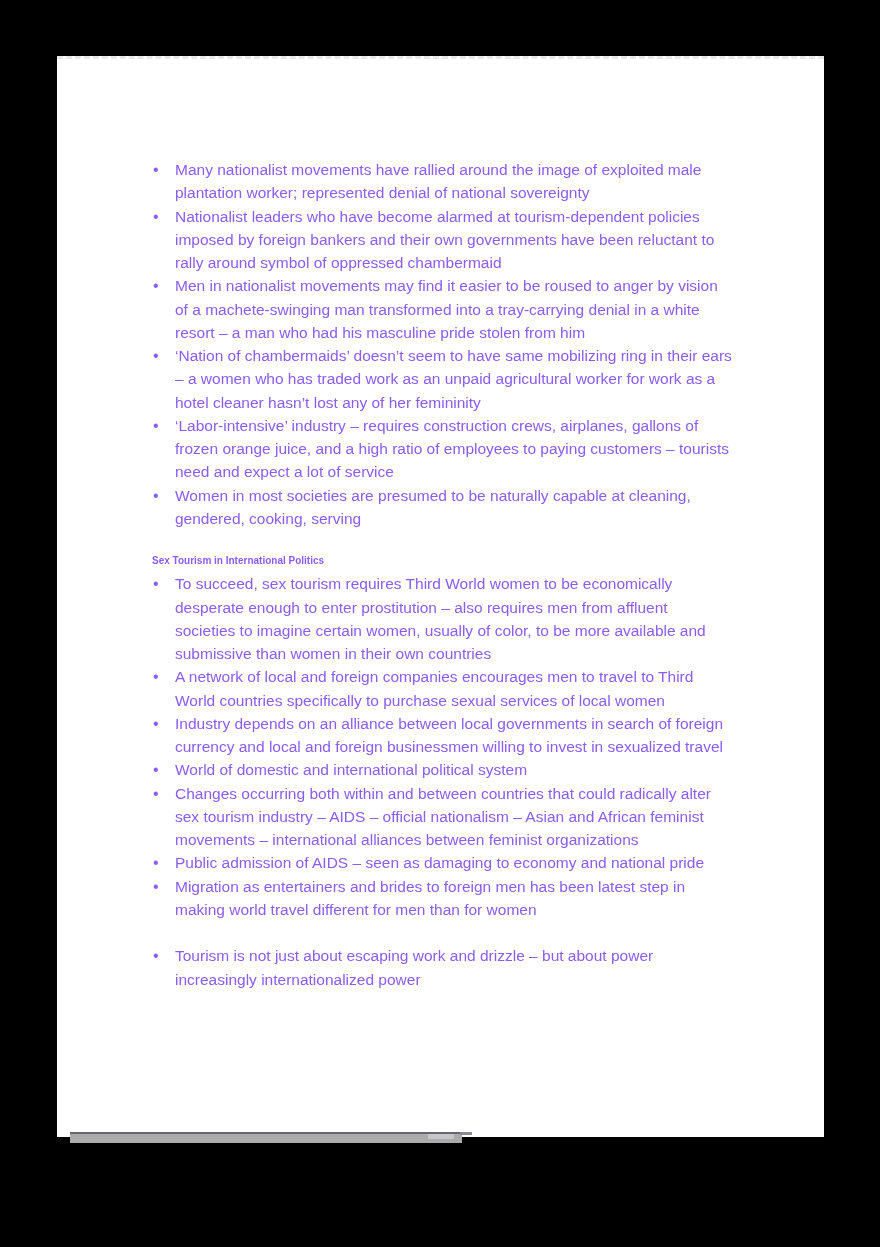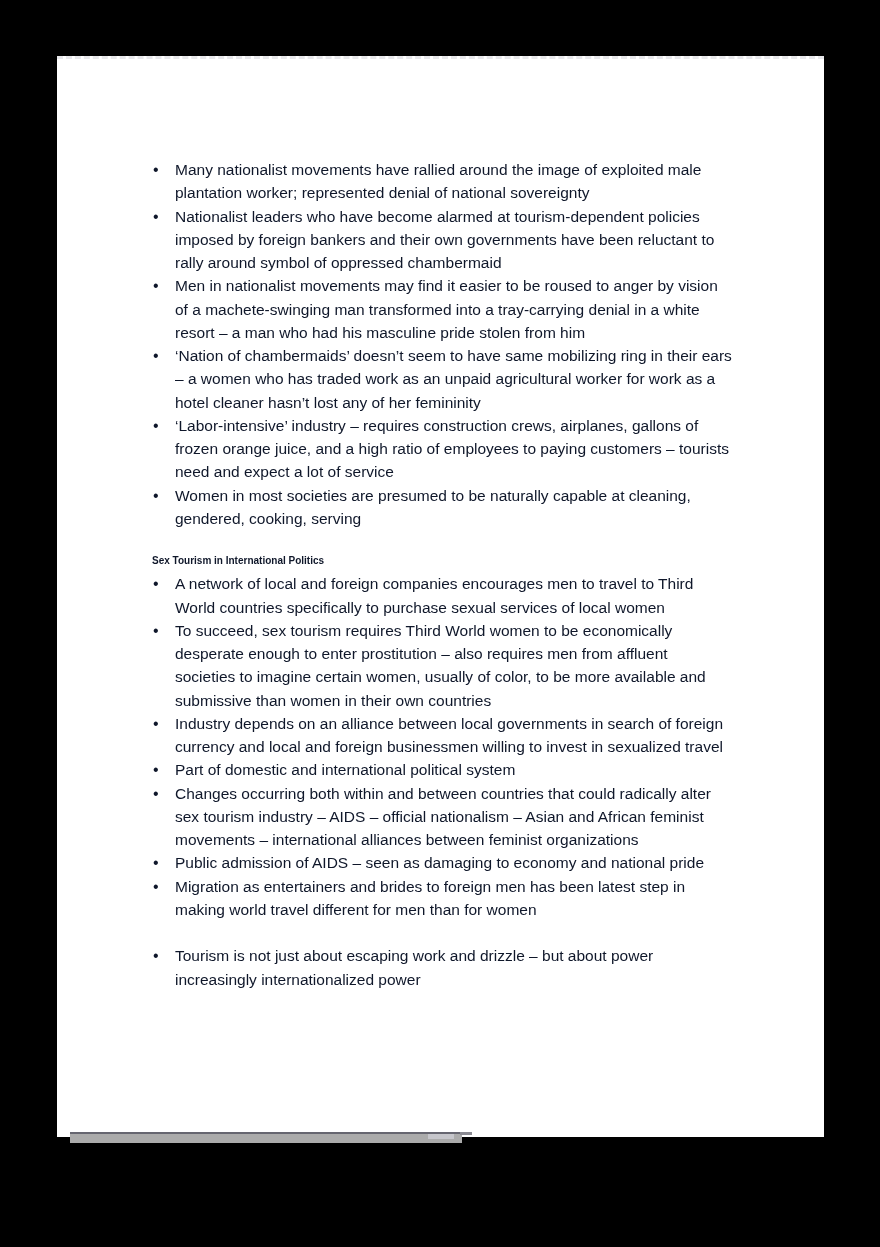--- a/index.html
+++ b/index.html
@@ -29,21 +29,21 @@
     top: 0;
     width: 100%;
     height: 0;
     border-top: 3px dashed rgba(205,205,210,0.45);
   }
   .content {
     position: absolute;
     left: 95px;
     top: 102px;
     width: 580px;
-    color: #0f172a;
+    color: #8b5cf6;
     font-size: 15.5px;
     line-height: 23.25px;
   }
   ul.bullets {
     list-style: none;
     margin: 0;
     padding: 0;
   }
   li.bullet-item {
     position: relative;
@@ -109,24 +109,24 @@
           <li class="bullet-item">Men in nationalist movements may find it easier to be roused to anger by vision of a machete-swinging man transformed into a tray-carrying denial in a white resort – a man who had his masculine pride stolen from him</li>
           <li class="bullet-item">‘Nation of chambermaids’ doesn’t seem to have same mobilizing ring in their ears – a women who has traded work as an unpaid agricultural worker for work as a hotel cleaner hasn’t lost any of her femininity</li>
           <li class="bullet-item">‘Labor-intensive’ industry – requires construction crews, airplanes, gallons of frozen orange juice, and a high ratio of employees to paying customers – tourists need and expect a lot of service</li>
           <li class="bullet-item">Women in most societies are presumed to be naturally capable at cleaning, gendered, cooking, serving</li>
         </ul>
 
       <h2 class="heading">Sex Tourism in International Politics</h2>
 
       <ul class="bullets">
 
+          <li class="bullet-item">To succeed, sex tourism requires Third World women to be economically desperate enough to enter prostitution – also requires men from affluent societies to imagine certain women, usually of color, to be more available and submissive than women in their own countries</li>
           <li class="bullet-item">A network of local and foreign companies encourages men to travel to Third World countries specifically to purchase sexual services of local women</li>
-          <li class="bullet-item">To succeed, sex tourism requires Third World women to be economically desperate enough to enter prostitution – also requires men from affluent societies to imagine certain women, usually of color, to be more available and submissive than women in their own countries</li>
           <li class="bullet-item">Industry depends on an alliance between local governments in search of foreign currency and local and foreign businessmen willing to invest in sexualized travel</li>
-          <li class="bullet-item">Part of domestic and international political system</li>
+          <li class="bullet-item">World of domestic and international political system</li>
           <li class="bullet-item">Changes occurring both within and between countries that could radically alter sex tourism industry – AIDS – official nationalism – Asian and African feminist movements – international alliances between feminist organizations</li>
           <li class="bullet-item">Public admission of AIDS – seen as damaging to economy and national pride</li>
           <li class="bullet-item">Migration as entertainers and brides to foreign men has been latest step in making world travel different for men than for women</li>
         </ul>
 
       <ul class="bullets gap-above">
 
       <li class="bullet-item">Tourism is not just about escaping work and drizzle – but about power increasingly internationalized power</li>
         </ul>
 

